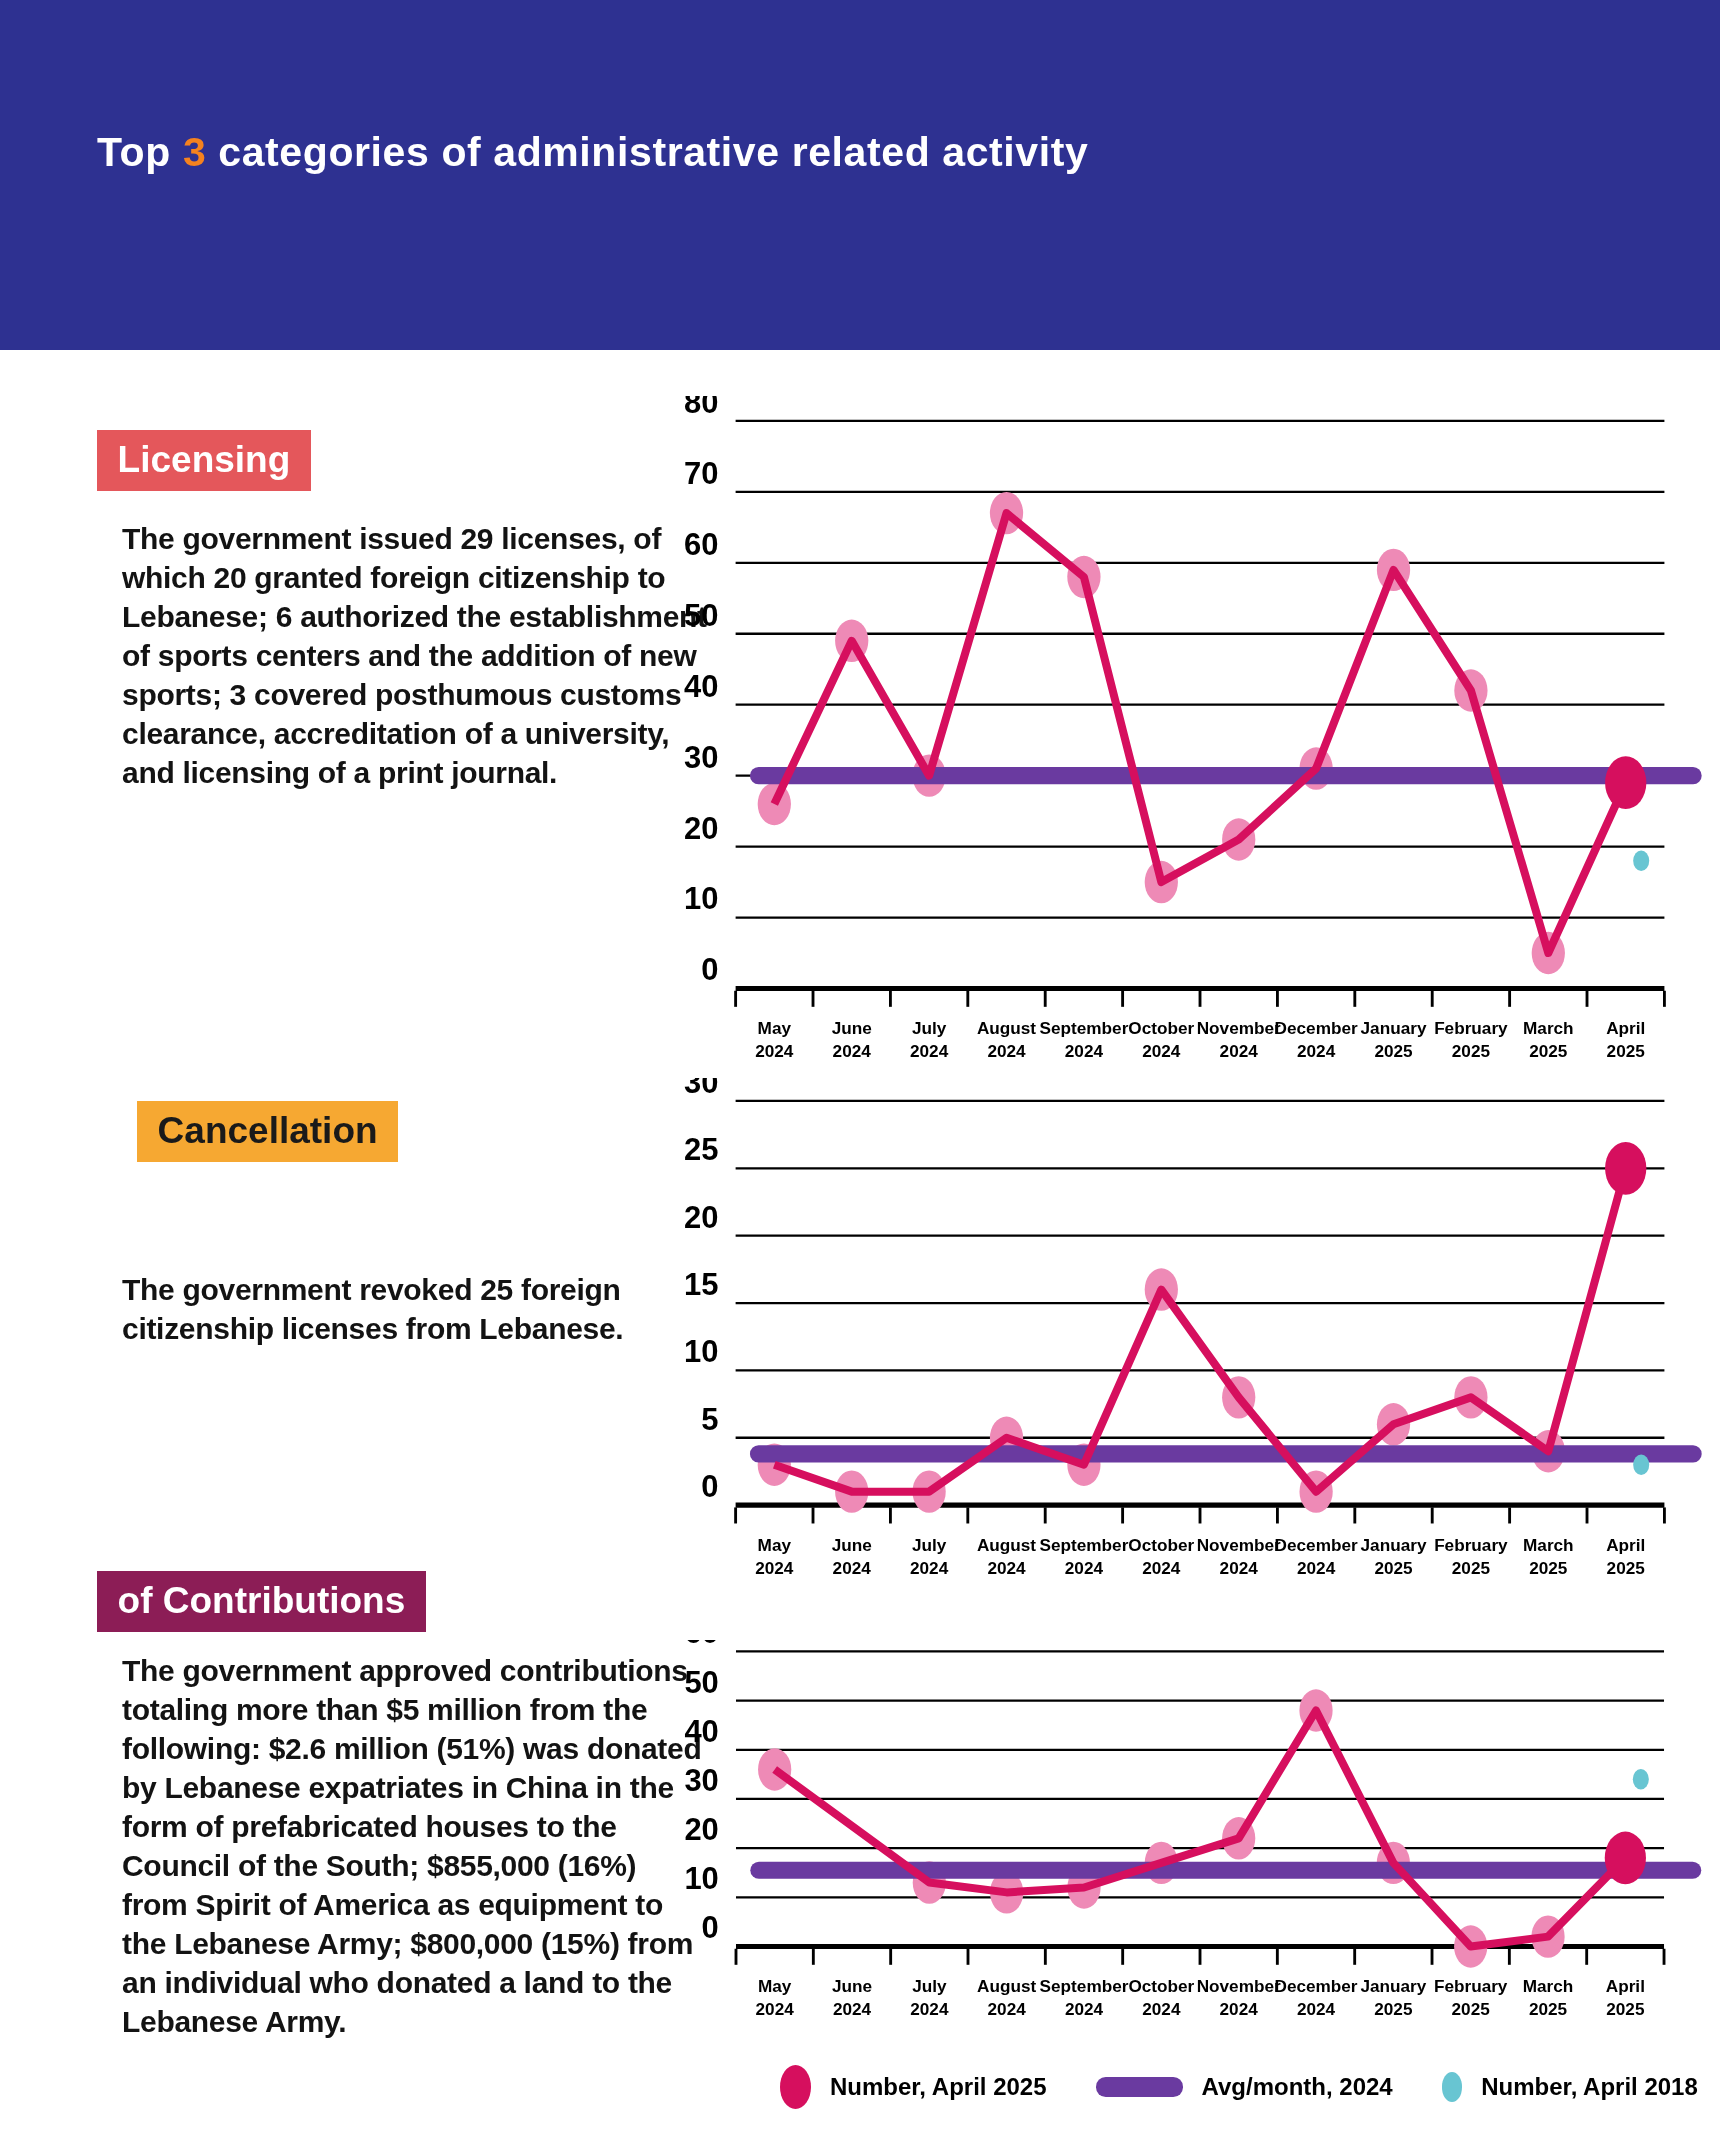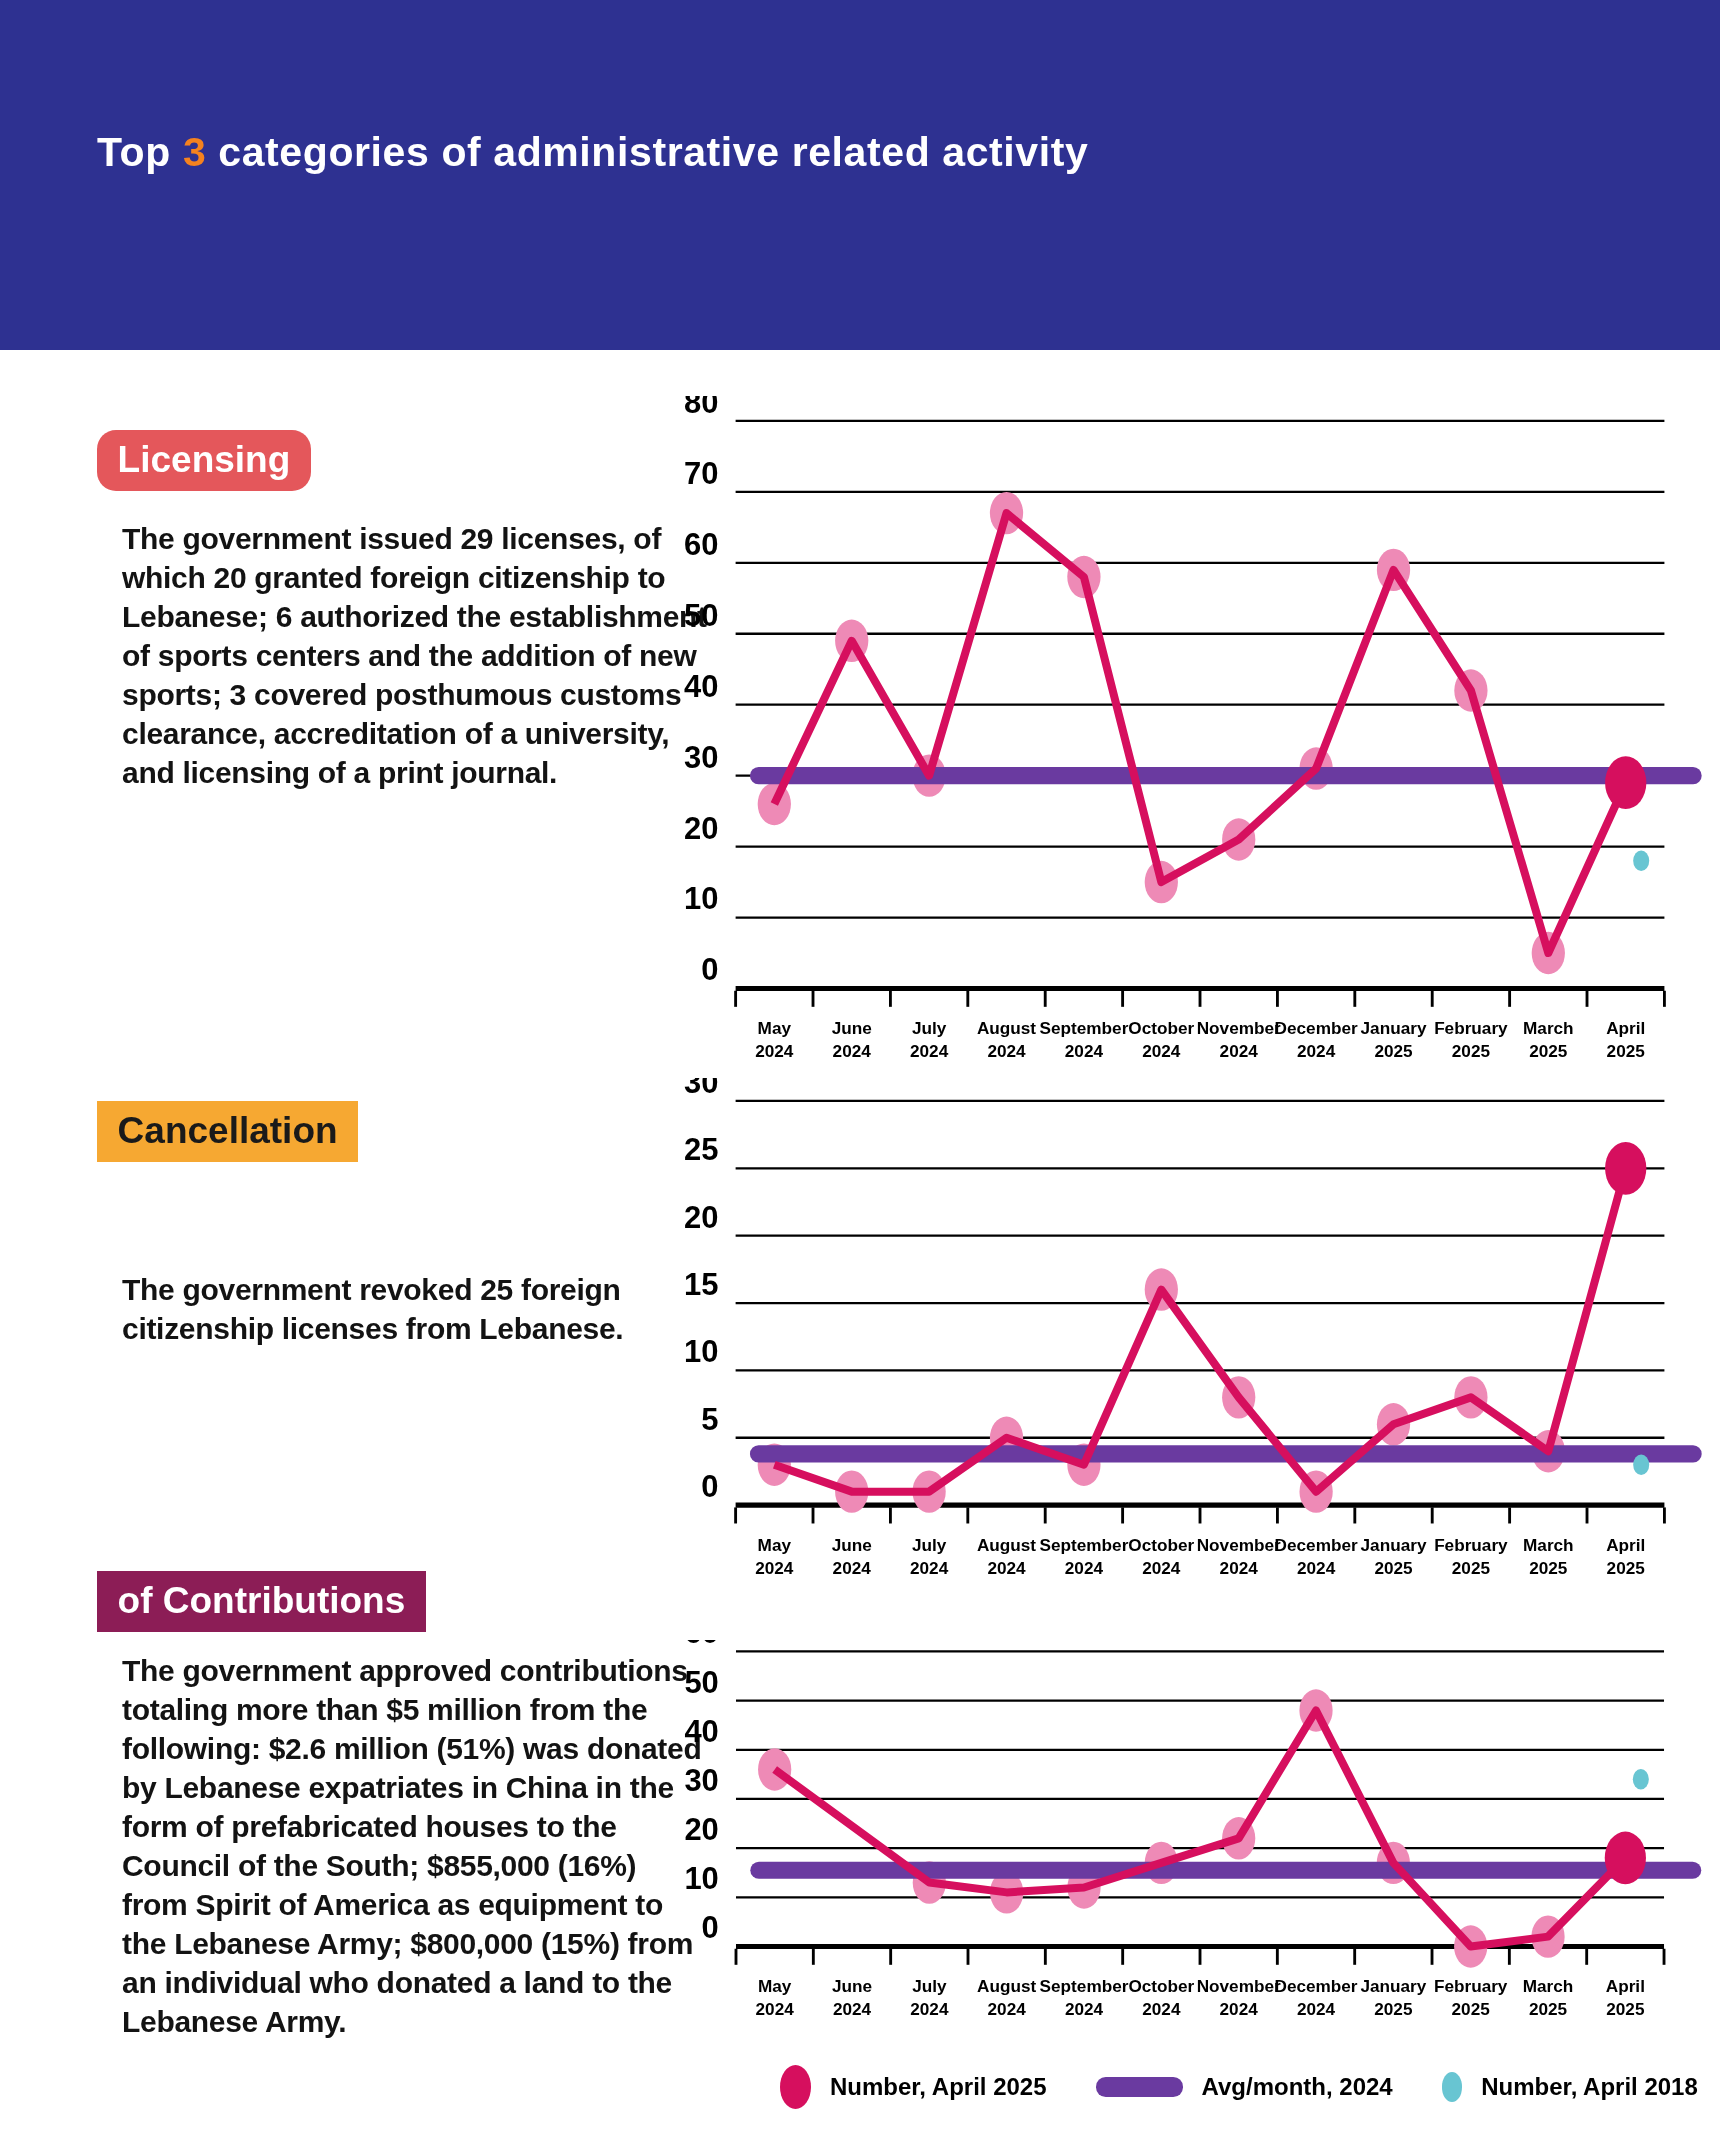--- a/index.html
+++ b/index.html
@@ -14,22 +14,22 @@
   html,body{background:#ffffff;}
   body{font-family:"Liberation Sans","DejaVu Sans",sans-serif;}
   .page{position:relative; width:1721px; height:2151px; background:#ffffff; overflow:hidden;}
 
   .header{position:absolute; left:0; top:0; width:1721px; height:350px; background:var(--header_bg);}
   .title{position:absolute; left:97px; top:129px; font-size:41px; font-weight:600; color:var(--title_text); letter-spacing:0.6px; white-space:nowrap;}
   .title .accent{color:var(--accent_orange); font-weight:700;}
 
   .label-row{margin-bottom:8px;}
   .label-box{display:inline-block; font-size:37px; font-weight:600; padding:9.2px 20.6px; line-height:1.15;}
-  .label-box.red{background:var(--licensing_bg); color:var(--licensing_text);border-radius:19px;}
-  .label-box.yellow{background:var(--cancellation_bg); color:var(--cancellation_text);}
+  .label-box.red{background:var(--licensing_bg); color:var(--licensing_text);}
+  .label-box.yellow{background:var(--cancellation_bg); color:var(--cancellation_text);margin-left:40px;}
   .label-box.maroon{background:var(--approval_bg); color:var(--approval_text);}
 
   .body-text{position:absolute; left:97px; width:585px; font-size:30px; font-weight:700; line-height:1.3; color:var(--body_text); letter-spacing:-0.3px;margin-left:25px;}
 
   .labels{position:absolute; left:97px;}
   #labels-0{top:430px;} #body-0{top:519px;}
   #labels-1{top:1101px;} #body-1{top:1270px;}
   #labels-2{top:1571px;} #body-2{top:1651px;}
 
   .chart{position:absolute; left:680px; width:1032px;}

